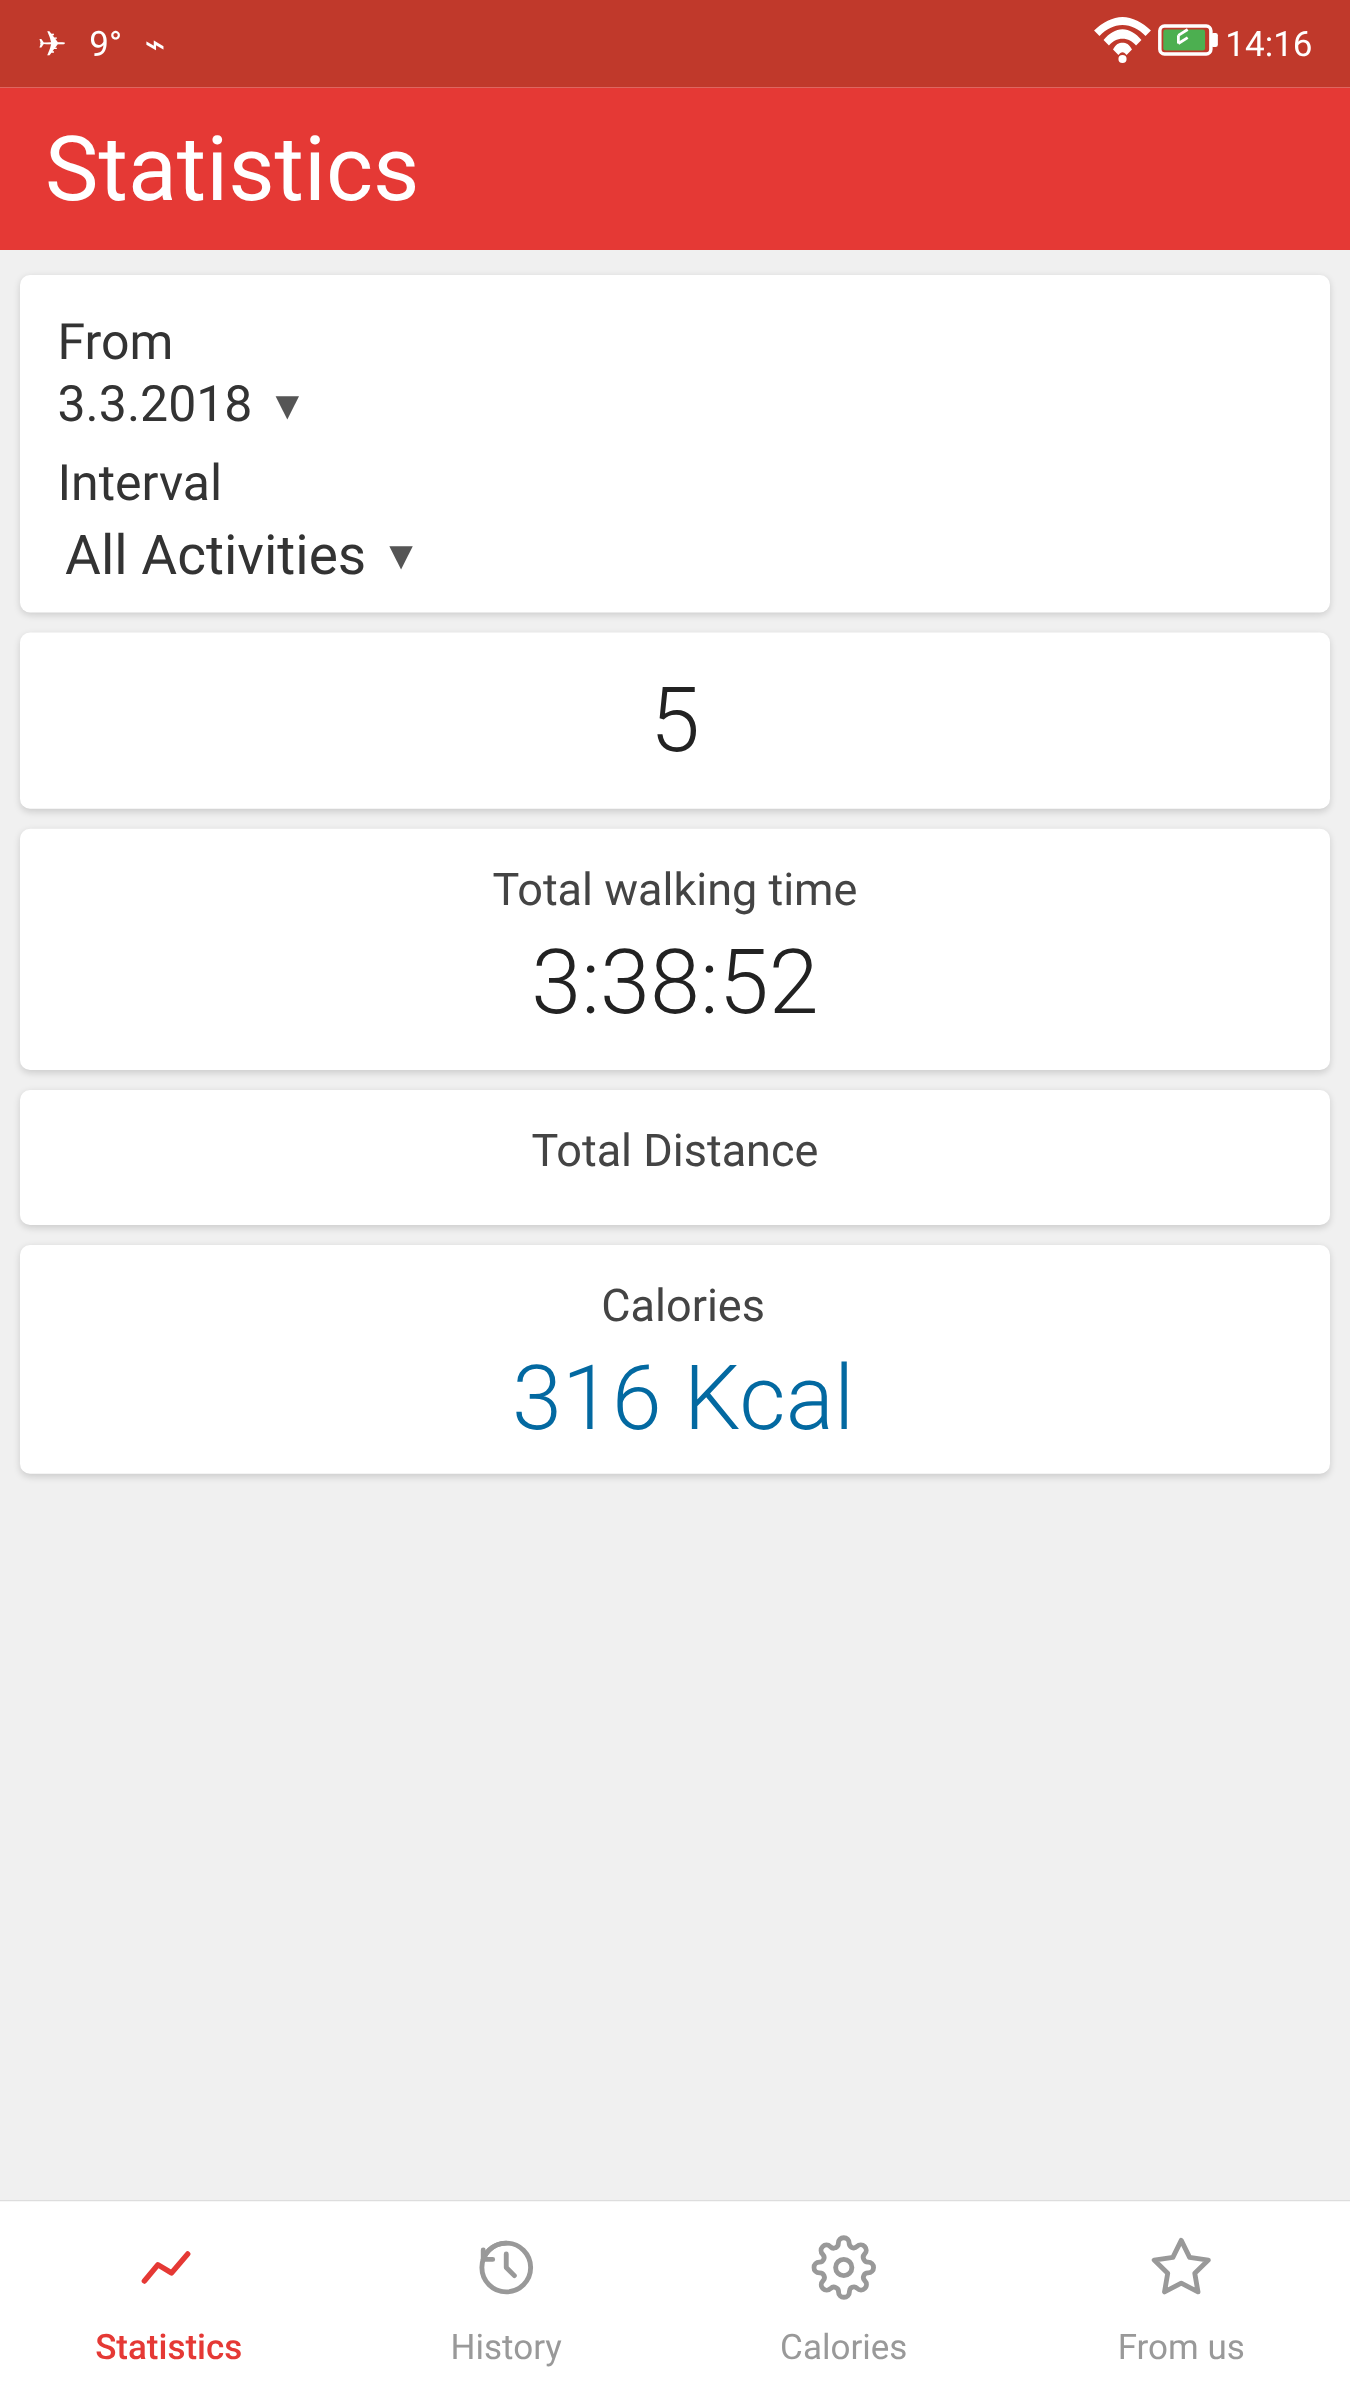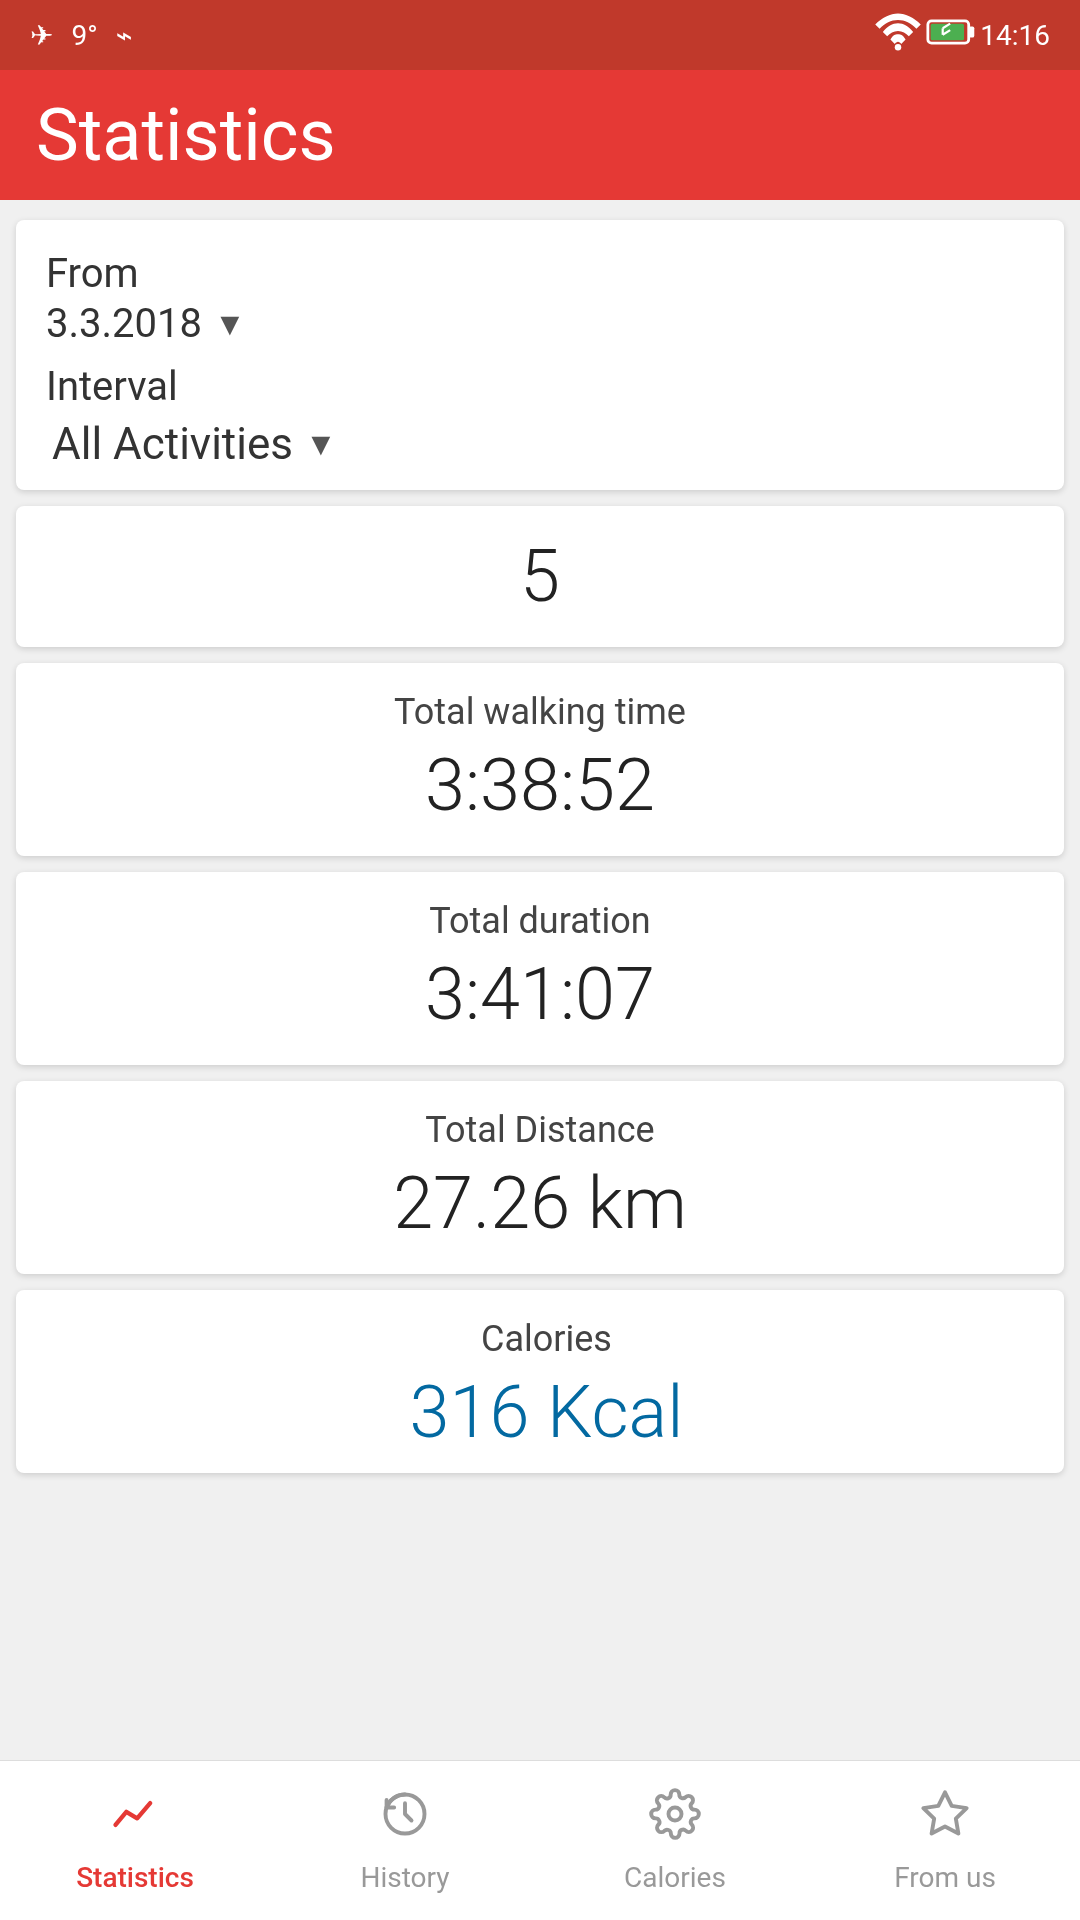--- a/index.html
+++ b/index.html
@@ -257,28 +257,23 @@
 
   <div class="card stat-card">
     <div class="stat-value">5</div>
   </div>
 
   <div class="card stat-card">
     <div class="stat-label">Total walking time</div>
     <div class="stat-value">3:38:52</div>
   </div>
 
-  <div class="card stat-card">
-    <div class="stat-label">Total duration</div>
-    <div class="stat-value">3:41:07</div>
-  </div>
 
   <div class="card stat-card">
     <div class="stat-label">Total Distance</div>
-    <div class="stat-value">27.26 km</div>
   </div>
 
   <div class="card calories-card">
     <div class="calories-label">Calories</div>
     <div class="calories-value-partial">316 Kcal</div>
   </div>
 
 </div>
 
 <div class="bottom-nav">

